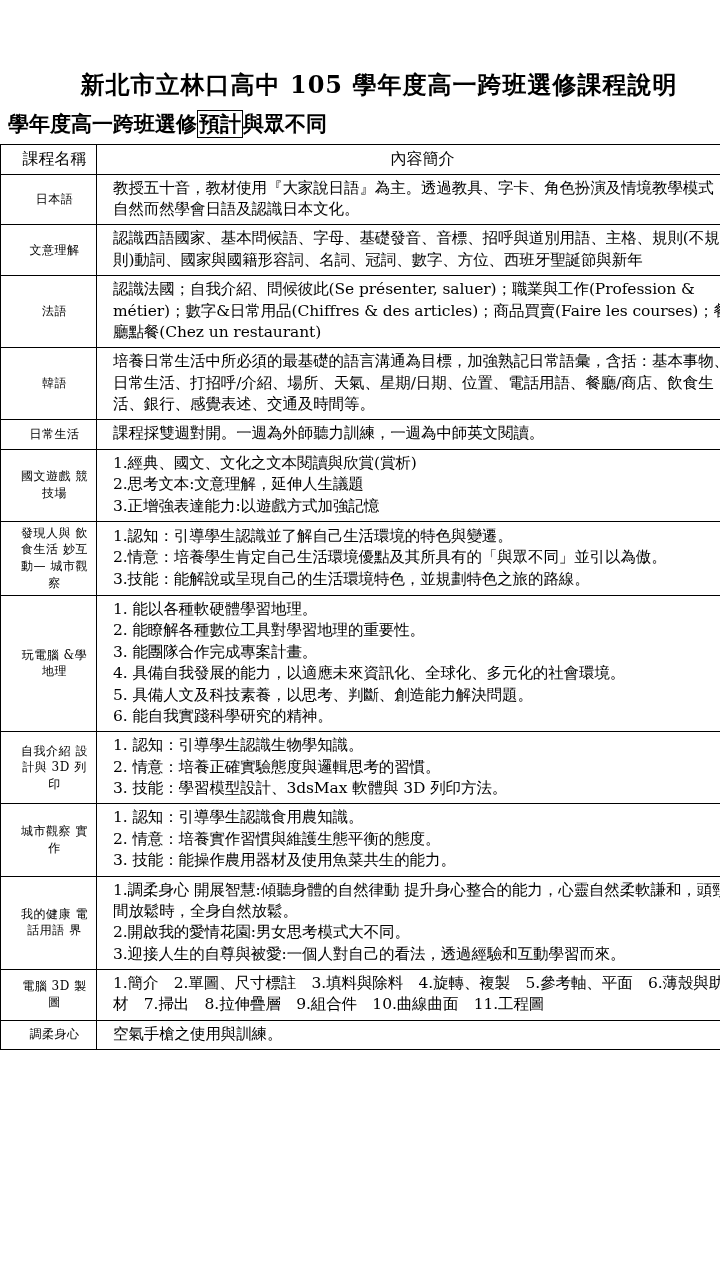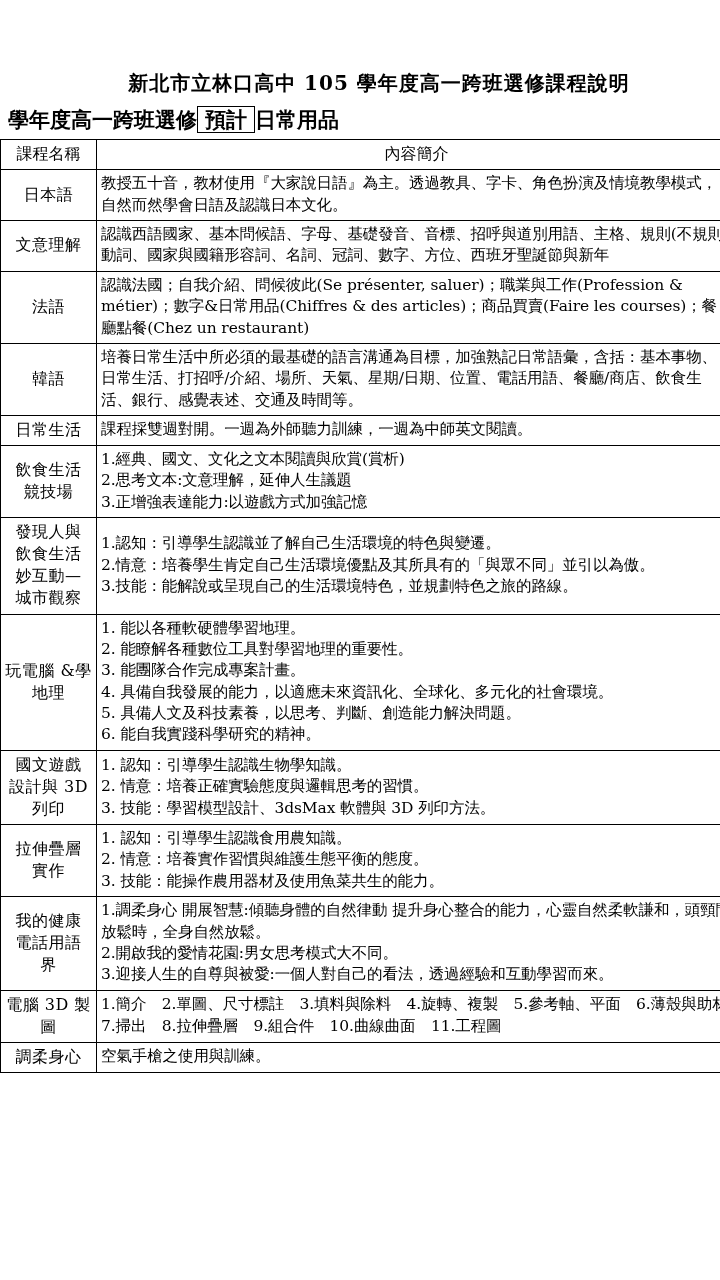--- a/index.html
+++ b/index.html
@@ -16,84 +16,84 @@
   }
   .page {
     position: relative;
     width: 720px;
     height: 1280px;
     box-sizing: border-box;
     padding: 0;
   }
   .doc-title {
     text-align: center;
-    font-size: 20px;
+    font-size: 24px;
     font-weight: bold;
     letter-spacing: 1px;
     white-space: nowrap;
     margin: 72px 0 0 0;
     padding-left: 38px;
     line-height: 1.1;
   }
   .subtitle {
     font-size: 21px;
     font-weight: bold;
     margin: 12px 0 6px -14px;
     white-space: nowrap;
     line-height: 1.2;
   }
   .subtitle .boxed {
     border: 1.5px solid #000;
-    padding: 0 7px;
+    padding: 0 1px;
     display: inline-block;
   }
   table.course {
     border-collapse: collapse;
     width: 736px;
     margin-left: 0px;
     table-layout: fixed;
     font-size: 15.5px;
   }
   table.course th, table.course td {
     border: 1.2px solid #000;
     vertical-align: middle;
-    padding: 3px 4px 4px 4px;
+    padding: 3px 4px 4px 16px;
     line-height: 1.38;
   }
   table.course th {
     text-align: center;
     font-weight: normal;
     font-size: 16px;
   }
   col.c-name { width: 96px; }
   col.c-desc { width: 640px; }
   td.name {
     text-align: center;
-    font-size: 16px;
+    font-size: 12px;
     letter-spacing: 0.5px;
     line-height: 1.34;
   }
   td.desc {
     text-align: left;
     white-space: pre-line;
     font-size: 15.5px;
     letter-spacing: -0.1px;
   }
   .hdr-name { font-size: 16px; }
   .hdr-desc { font-size: 16px; }
 </style>
 </head>
 <body>
 
 <div class="page">
 
   <div class="doc-title">新北市立林口高中 105 學年度高一跨班選修課程說明</div>
 
   <div class="subtitle">
-    <span>5 學年度高一跨班選修</span><span class="boxed">預計</span><span>日常用品</span>
+    <span>5 學年度高一跨班選修</span><span class="boxed">預計</span><span>與眾不同</span>
   </div>
 
   <table class="course">
     <colgroup>
       <col class="c-name">
       <col class="c-desc">
     </colgroup>
     <thead>
       <tr>
         <th class="hdr-name">課程名稱</th>
@@ -115,21 +115,21 @@
       </tr>
       <tr>
         <td class="name">韓語</td>
         <td class="desc">培養日常生活中所必須的最基礎的語言溝通為目標，加強熟記日常語彙，含括：基本事物、日常生活、打招呼/介紹、場所、天氣、星期/日期、位置、電話用語、餐廳/商店、飲食生活、銀行、感覺表述、交通及時間等。</td>
       </tr>
       <tr>
         <td class="name">日常生活</td>
         <td class="desc">課程採雙週對開。一週為外師聽力訓練，一週為中師英文閱讀。</td>
       </tr>
       <tr>
-        <td class="name">飲食生活
+        <td class="name">國文遊戲
 競技場</td>
         <td class="desc">1.經典、國文、文化之文本閱讀與欣賞(賞析)
 2.思考文本:文意理解，延伸人生議題
 3.正增強表達能力:以遊戲方式加強記憶</td>
       </tr>
       <tr>
         <td class="name">發現人與
 飲食生活
 妙互動—
 城市觀察</td>
@@ -141,29 +141,29 @@
         <td class="name">玩電腦
 &amp;學地理</td>
         <td class="desc">1.  能以各種軟硬體學習地理。
 2.  能瞭解各種數位工具對學習地理的重要性。
 3.  能團隊合作完成專案計畫。
 4.  具備自我發展的能力，以適應未來資訊化、全球化、多元化的社會環境。
 5.  具備人文及科技素養，以思考、判斷、創造能力解決問題。
 6.  能自我實踐科學研究的精神。</td>
       </tr>
       <tr>
-        <td class="name">國文遊戲
+        <td class="name">自我介紹
 設計與 3D
 列印</td>
         <td class="desc">1.  認知：引導學生認識生物學知識。
 2.  情意：培養正確實驗態度與邏輯思考的習慣。
 3.  技能：學習模型設計、3dsMax 軟體與 3D 列印方法。</td>
       </tr>
       <tr>
-        <td class="name">拉伸疊層
+        <td class="name">城市觀察
 實作</td>
         <td class="desc">1.  認知：引導學生認識食用農知識。
 2.  情意：培養實作習慣與維護生態平衡的態度。
 3.  技能：能操作農用器材及使用魚菜共生的能力。</td>
       </tr>
       <tr>
         <td class="name">我的健康
 電話用語
 界</td>
         <td class="desc">1.調柔身心 開展智慧:傾聽身體的自然律動 提升身心整合的能力，心靈自然柔軟謙和，頭頸間放鬆時，全身自然放鬆。

